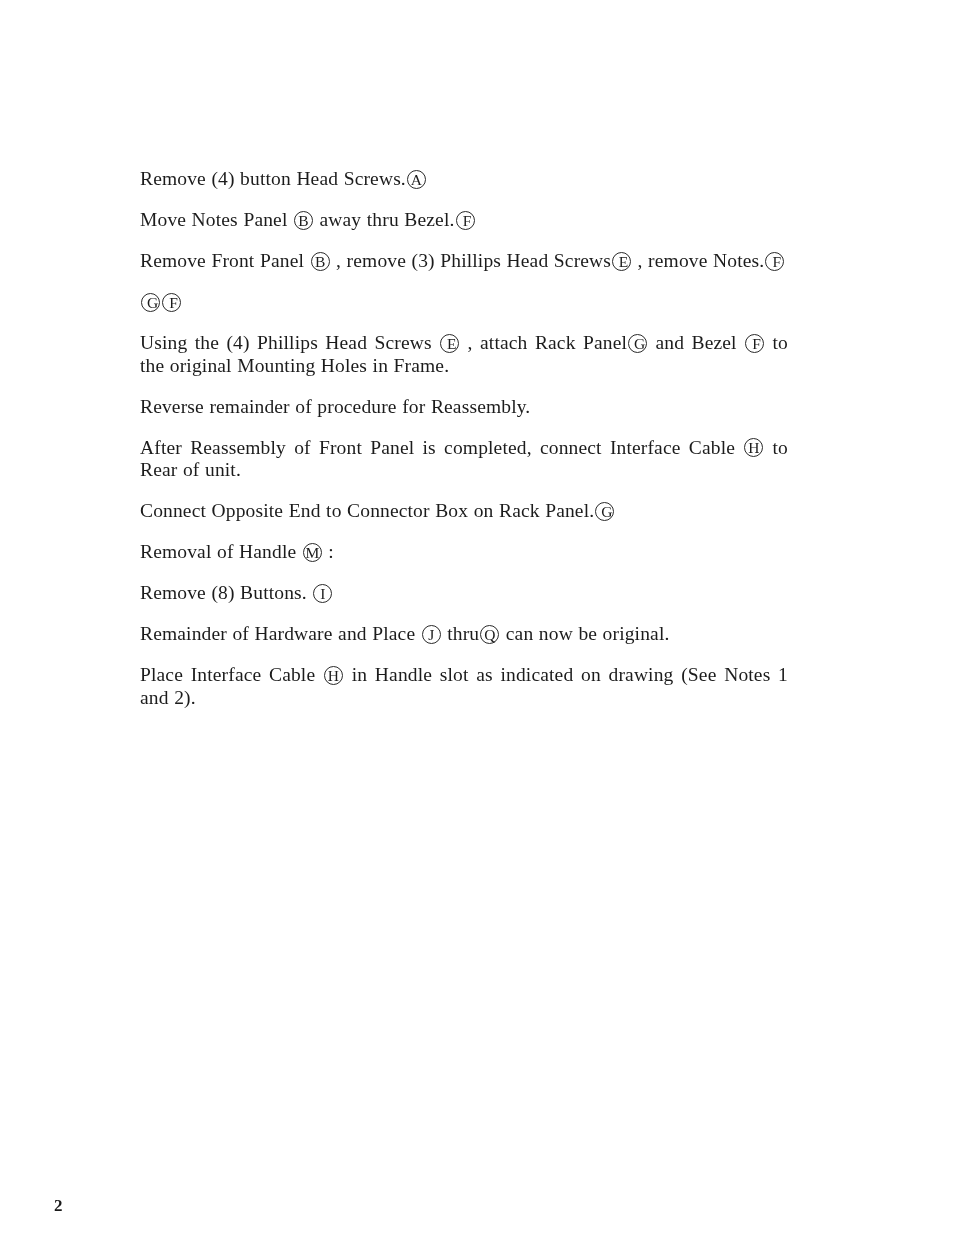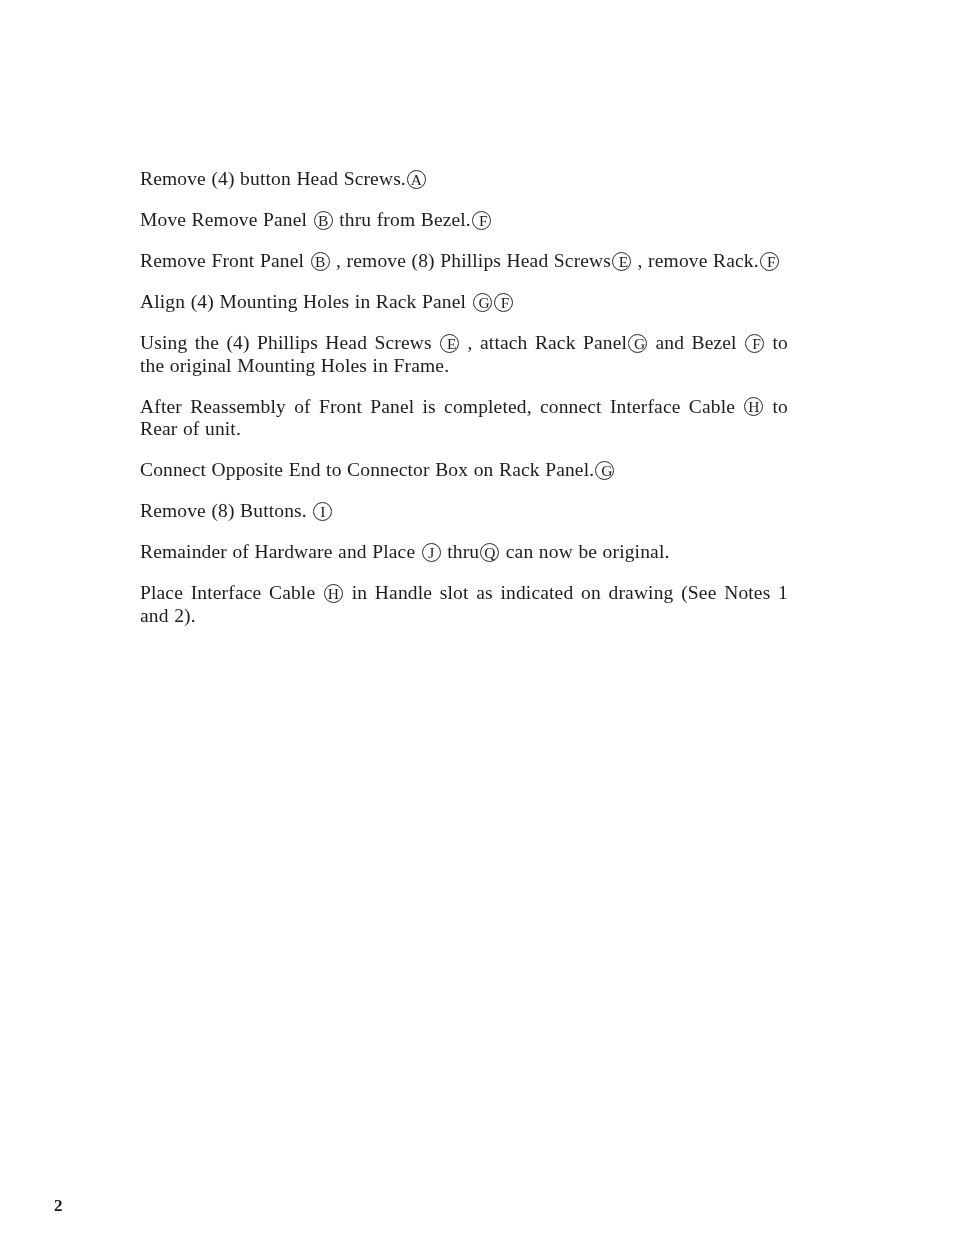--- a/index.html
+++ b/index.html
@@ -95,26 +95,28 @@
   }
 </style>
 </head>
 <body>
 
 <div class="page">
 
   <div class="content">
 
   <p class="para ragged"><span>Remove (4) button Head Screws.</span><span class="circ"><span class="ring"></span><span class="ltr">A</span></span></p>
-      <p class="para ragged"><span>Move Remove Panel </span><span class="circ"><span class="ring"></span><span class="ltr">B</span></span><span> thru from Bezel.</span><span class="circ nudge-r"><span class="ring"></span><span class="ltr">F</span></span></p>
-      <p class="para"><span>Remove Front Panel </span><span class="circ"><span class="ring"></span><span class="ltr">B</span></span><span> , remove (8) Phillips Head Screws</span><span class="circ nudge-r"><span class="ring"></span><span class="ltr">E</span></span><span> , remove Rack.</span><span class="circ nudge-r"><span class="ring"></span><span class="ltr">F</span></span></p>
-      <p class="para"><span>Align (4) Mounting Holes in Rack Panel </span><span class="circ nudge-r"><span class="ring"></span><span class="ltr">G</span></span><span class="circ nudge-r"><span class="ring"></span><span class="ltr">F</span></span></p>
+      <p class="para ragged"><span>Move Notes Panel </span><span class="circ"><span class="ring"></span><span class="ltr">B</span></span><span> away thru Bezel.</span><span class="circ nudge-r"><span class="ring"></span><span class="ltr">F</span></span></p>
+      <p class="para"><span>Remove Front Panel </span><span class="circ"><span class="ring"></span><span class="ltr">B</span></span><span> , remove (3) Phillips Head Screws</span><span class="circ nudge-r"><span class="ring"></span><span class="ltr">E</span></span><span> , remove Notes.</span><span class="circ nudge-r"><span class="ring"></span><span class="ltr">F</span></span></p>
+      <p class="para"><span class="circ nudge-r"><span class="ring"></span><span class="ltr">G</span></span><span class="circ nudge-r"><span class="ring"></span><span class="ltr">F</span></span></p>
       <p class="para"><span>Using the (4) Phillips Head Screws </span><span class="circ nudge-r"><span class="ring"></span><span class="ltr">E</span></span><span> , attach Rack Panel</span><span class="circ nudge-r"><span class="ring"></span><span class="ltr">G</span></span><span> and Bezel </span><span class="circ nudge-r"><span class="ring"></span><span class="ltr">F</span></span><span> to the original Mounting Holes in Frame.</span></p>
+      <p class="para ragged"><span>Reverse remainder of procedure for Reassembly.</span></p>
       <p class="para"><span>After Reassembly of Front Panel is completed, connect Interface Cable </span><span class="circ"><span class="ring"></span><span class="ltr">H</span></span><span> to Rear of unit.</span></p>
       <p class="para ragged"><span>Connect Opposite End to Connector Box on Rack Panel.</span><span class="circ nudge-r"><span class="ring"></span><span class="ltr">G</span></span></p>
+      <p class="para ragged"><span>Removal of Handle </span><span class="circ"><span class="ring"></span><span class="ltr">M</span></span><span> :</span></p>
       <p class="para ragged"><span>Remove (8) Buttons. </span><span class="circ"><span class="ring"></span><span class="ltr">I</span></span></p>
       <p class="para"><span>Remainder of Hardware and Place </span><span class="circ"><span class="ring"></span><span class="ltr">J</span></span><span> thru</span><span class="circ"><span class="ring"></span><span class="ltr">Q</span></span><span> can now be original.</span></p>
       <p class="para"><span>Place Interface Cable </span><span class="circ"><span class="ring"></span><span class="ltr">H</span></span><span> in Handle slot as indicated on drawing (See Notes 1 and 2).</span></p>
     </div>
 
   <div class="pagenum">2</div>
 
 </div>
 
 </body></html>

